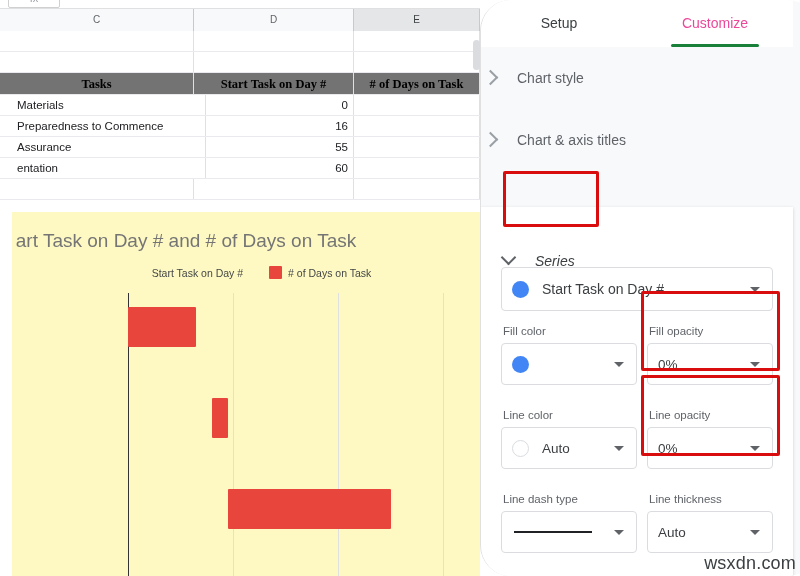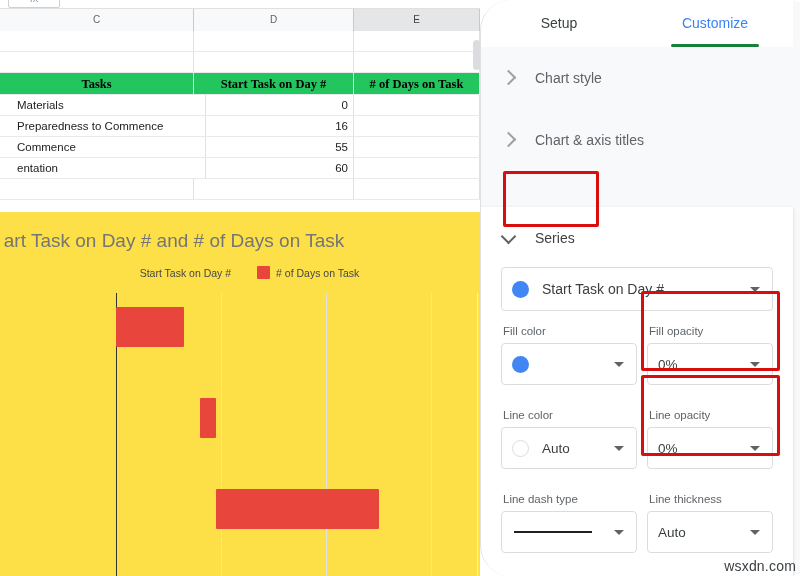--- a/index.html
+++ b/index.html
@@ -48,38 +48,38 @@
     border-right: 1px solid #e0e0e0;
     font-size: 11.5px; color: #202124;
     line-height: 21px; padding: 0 5px; white-space: nowrap; overflow: hidden;
   }
   .cell.c { left: 0; width: 194px; }
   .cell.d { left: 194px; width: 160px; }
   .cell.e { left: 354px; width: 126px; }
   .cell.right { text-align: right; }
   .cell.center { text-align: center; }
   .hdr-cell {
-    background: #22c55e; font-weight: bold; color: #000;
+    background: #737373; font-weight: bold; color: #000;
     font-family: "Liberation Serif", serif; font-size: 12.5px;
   }
   .hdr-cell.c { line-height: 22px; }
   .hdr-cell.d { line-height: 22px; }
   .hdr-cell.e { line-height: 22px; }
   .task-txt { font-family: "Liberation Sans", sans-serif; font-size: 11.5px; margin-left: 12px; }
 
   
   .sheet-vscroll {
     position: absolute; right: 0px; top: 40px; width: 7px; height: 30px;
     background: #dadce0; border-radius: 4px;
   }
 
   
   #chart {
-    position: absolute; left: 0; top: 211px; width: 480px; height: 365px;
-    background: #fde047; border-top: 1px solid #ffffff;
+    position: absolute; left: 12px; top: 211px; width: 480px; height: 365px;
+    background: #fef9c3; border-top: 1px solid #ffffff;
   }
   .chart-title {
     position: absolute; left: -56px; top: 18px; width: 460px;
     text-align: center; font-size: 19px; color: #757575;
     white-space: nowrap;
   }
   .legend {
     position: absolute; left: 0px; top: 54px; width: 480px;
     display: flex; justify-content: center; align-items: center; gap: 0px;
     font-size: 10.5px; color: #444746;
@@ -111,33 +111,33 @@
     border-radius: 31px;
   }
   .panel-tabs {
     position: absolute; left: 0; top: 0; width: 312px; height: 47px;
     background: #ffffff; display: flex;
   }
   .ptab {
     flex: 1; text-align: center; font-size: 14px; color: #3c4043;
     line-height: 46px; position: relative; cursor: pointer;
   }
-  .ptab.active { color: #3b82f6; font-weight: 500; }
+  .ptab.active { color: #ec4899; font-weight: 500; }
   .ptab.active::after {
     content: ""; position: absolute; left: 22%; right: 22%; bottom: 0;
     height: 3px; background: #188038; border-radius: 2px;
   }
 
   .panel-body {
     position: absolute; left: 0; top: 47px; width: 312px; bottom: 0;
     background: #f8f9fa;
   }
   .section-row {
     position: relative; height: 62px; display: flex; align-items: center;
-    padding-left: 18px; cursor: pointer; text-align: center;
+    cursor: pointer; text-align: center;
   }
   .chev {
     width: 20px; height: 20px; margin-right: 16px; position: relative;
     flex: 0 0 20px;
   }
   .chev::before {
     content: ""; position: absolute; left: 4px; top: 4px;
     width: 9px; height: 9px; border-right: 2px solid #9aa0a6;
     border-bottom: 2px solid #9aa0a6; transform: rotate(-45deg);
   }
@@ -146,21 +146,21 @@
     border-color: #5f6368;
   }
   .section-title { font-size: 14px; color: #5f6368; }
   .section-title.open { color: #3c4043; }
 
   
   .series-card {
     position: absolute; left: 0; top: 160px; width: 312px; height: 416px;
     background: #ffffff; box-shadow: 0 1px 3px rgba(60,64,67,.22);
   }
-  .series-header { height: 62px; display: flex; align-items: center; padding-left: 18px; }
+  .series-header { height: 62px; display: flex; align-items: flex-end; padding-left: 18px; font-style: italic; }
 
   .dropdown {
     position: absolute; border: 1px solid #dadce0; border-radius: 4px;
     background: #fff; display: flex; align-items: center;
     padding: 0 10px; cursor: pointer;
   }
   .dd-caret {
     position: absolute; right: 12px; top: 50%; margin-top: -2px;
     width: 0; height: 0; border-left: 5px solid transparent;
     border-right: 5px solid transparent; border-top: 5px solid #5f6368;
@@ -188,21 +188,21 @@
     position: absolute; right: 0; top: 47px; width: 12px; bottom: 0;
     background: #f1f3f4;
   }
   .panel-scroll-thumb {
     position: absolute; right: 2px; top: 52px; width: 8px; height: 460px;
     background: #dadce0; border-radius: 4px;
   }
 
   .watermark {
     position: absolute; right: 4px; bottom: 2px;
-    font-size: 14px; color: #3c4043; letter-spacing: .2px;
+    font-size: 18px; color: #3c4043; letter-spacing: .2px;
   }
 </style>
 </head>
 <body>
 
 <div id="root">
 
   <div id="sheet-area">
 
     <div class="formula-sliver">
@@ -236,21 +236,21 @@
         <div class="cell c task-txt">Materials</div>
         <div class="cell d right">0</div>
         <div class="cell e right"></div>
       </div>
       <div class="grow">
         <div class="cell c task-txt">Preparedness to Commence</div>
         <div class="cell d right">16</div>
         <div class="cell e right"></div>
       </div>
       <div class="grow">
-        <div class="cell c task-txt">Commence</div>
+        <div class="cell c task-txt">Assurance</div>
         <div class="cell d right">55</div>
         <div class="cell e right"></div>
       </div>
       <div class="grow">
         <div class="cell c task-txt">entation</div>
         <div class="cell d right">60</div>
         <div class="cell e right"></div>
       </div>
       <div class="grow">
         <div class="cell c"></div>

